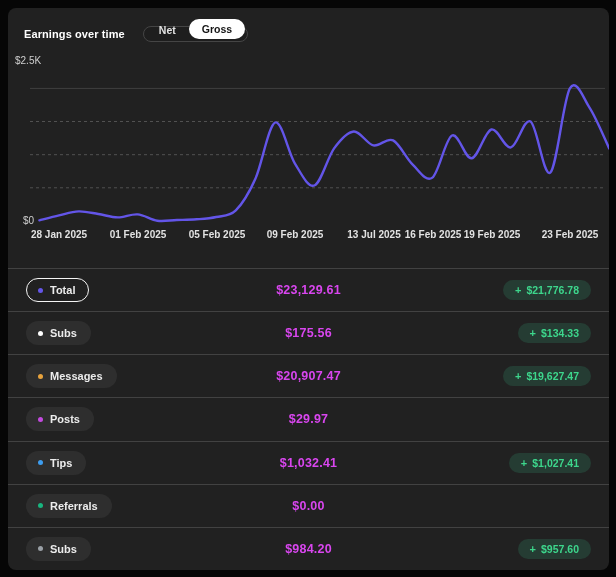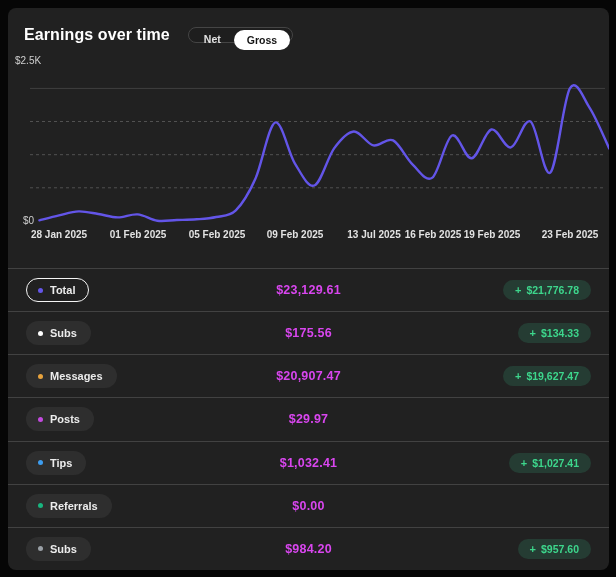--- a/index.html
+++ b/index.html
@@ -12,23 +12,23 @@
   .panel {
     position:absolute; left:8px; top:8px; width:601px; height:562px;
     background:#212121; border-radius:8px; overflow:hidden;
   }
 
   
   .chart-header {
     position:absolute; left:16px; top:18px; right:16px;
     display:flex; align-items:center; gap:18px;
   }
-  .chart-title { color:#ffffff; font-size:16px; font-weight:bold; letter-spacing:.1px; }
+  .chart-title { color:#ffffff; font-size:11px; font-weight:bold; letter-spacing:.1px; }
   .toggle {
-    display:inline-flex; align-items:flex-start;
+    display:inline-flex; align-items:flex-end;
     border:1px solid #454545; border-radius:999px;
     background:#1e1e1e; padding:2px; height:16px;
   }
   .toggle .seg {
     border:none; background:transparent; color:#e3e3e3;
     font-family:inherit; font-size:10.5px; font-weight:bold;
     padding:0 13px; height:18px; border-radius:999px; cursor:pointer;
     display:flex; align-items:center;
   }
   .toggle .seg.active { background:#ffffff; color:#141414; height:20px; }

